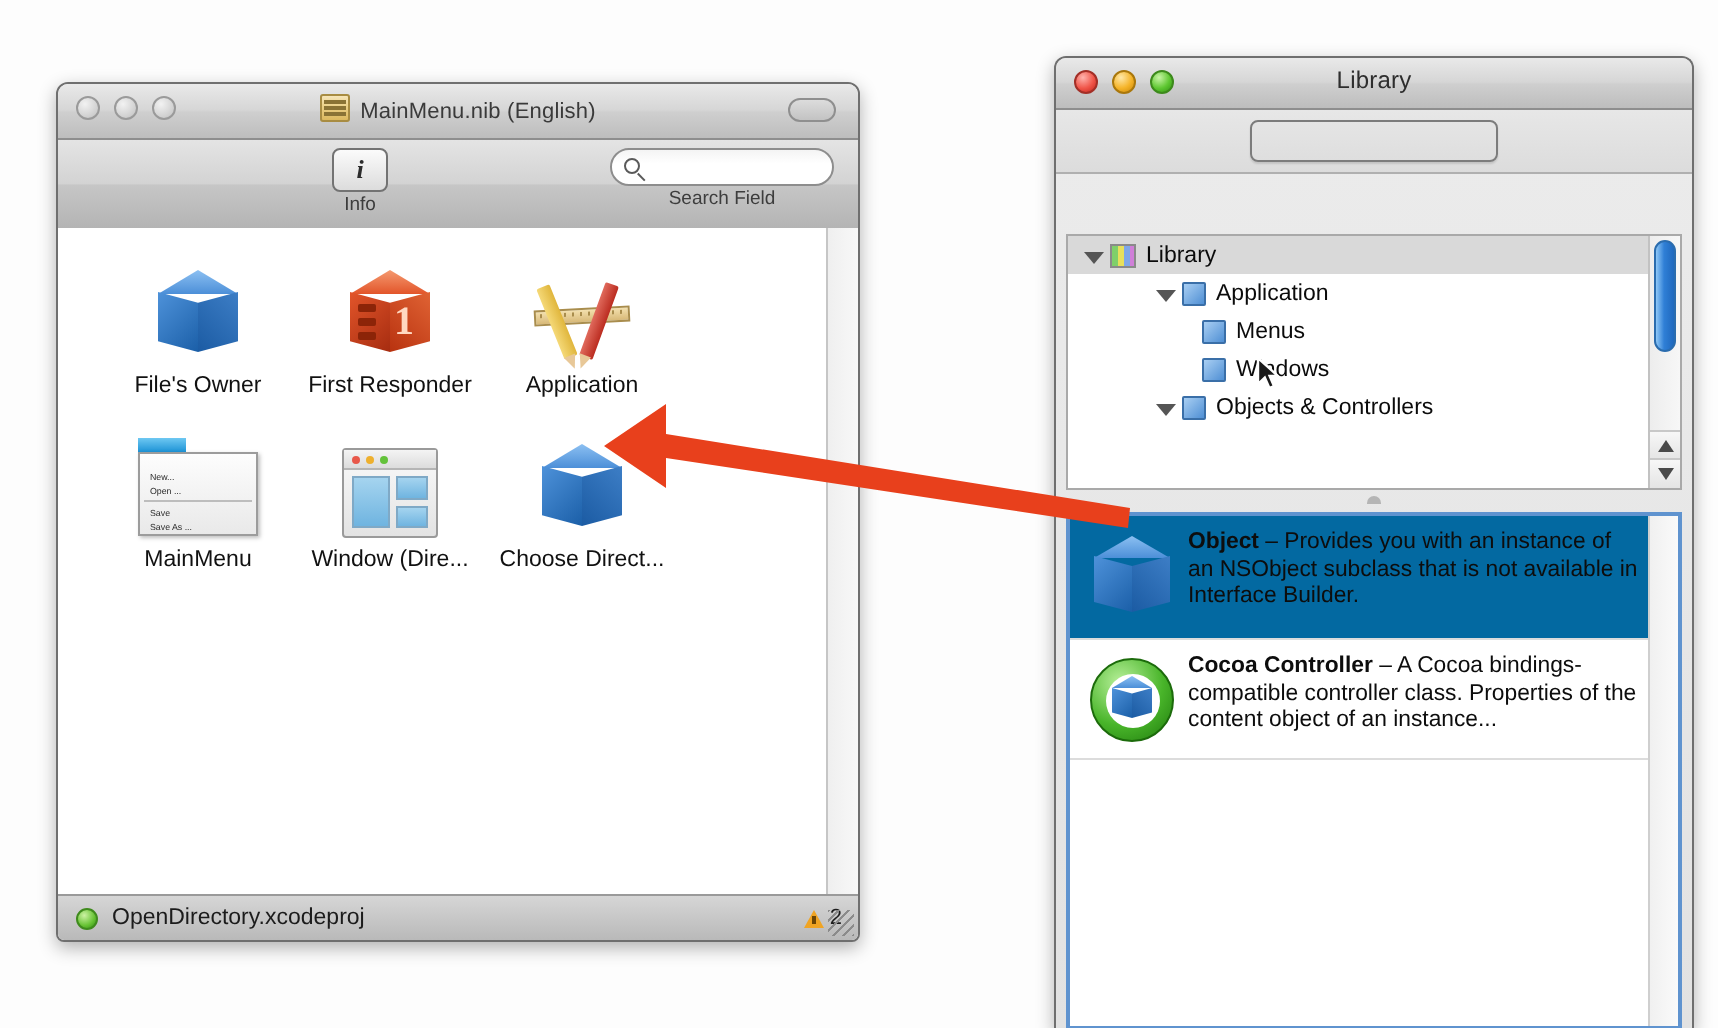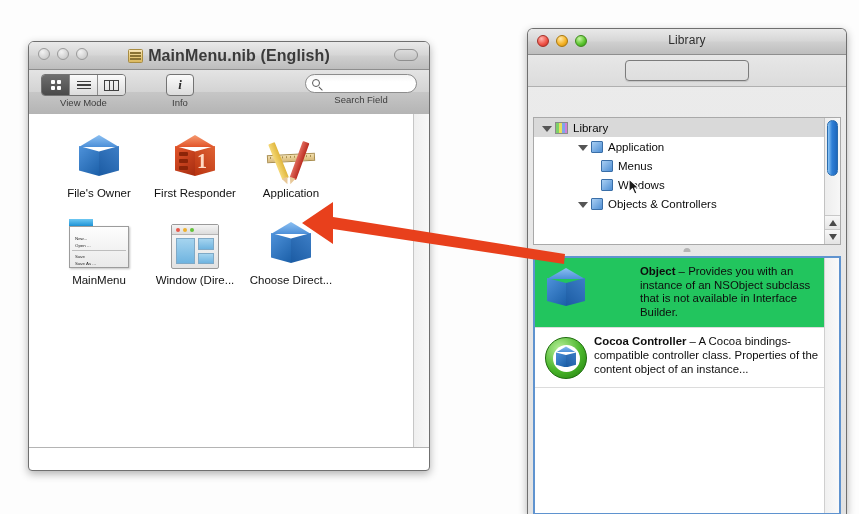--- a/index.html
+++ b/index.html
@@ -30,21 +30,21 @@
           border:1px solid #a9770c;box-sizing:border-box;}
   .lt-grn{background:radial-gradient(circle at 35% 28%,#c9f5a6,#5fc732 55%,#2e9110);
           border:1px solid #3d8a1c;box-sizing:border-box;}
 
   
   #nib-window{left:28px;top:41px;width:400px;height:428px;
     border:1px solid #6f6f6f;
     box-shadow:0 3px 9px rgba(0,0,0,.30);
     background:#fff;}
   #nib-window .titlebar{height:27px;}
-  #nib-window .titlebar .title{top:5px;font-size:16px;color:#3a3a3a;font-weight:bold;}
+  #nib-window .titlebar .title{top:5px;font-size:11px;color:#3a3a3a;}
   .title-doc-icon{
     display:inline-block;width:13px;height:12px;vertical-align:-2px;margin-right:5px;
     background:linear-gradient(to bottom,#f6e5b8 0%,#eacf85 45%,#dcb95f 100%);
     border:1px solid #a88c42;border-radius:1.5px;position:relative;
   }
   .title-doc-icon:after{
     content:"";position:absolute;left:1px;right:1px;top:2px;height:1.5px;
     background:#8a7335;box-shadow:0 3px 0 #8a7335,0 6px 0 #8a7335;
   }
   .tb-pill{position:absolute;right:11px;top:7px;width:24px;height:12px;border-radius:7px;
@@ -231,21 +231,21 @@
   .arr-up{width:0;height:0;border-left:4px solid transparent;border-right:4px solid transparent;border-bottom:6px solid #4a4a4a;}
   .arr-dn{width:0;height:0;border-left:4px solid transparent;border-right:4px solid transparent;border-top:6px solid #4a4a4a;}
 
   .splitter{position:absolute;left:5px;right:5px;top:217px;height:9px;}
   .splitter .dot{position:absolute;left:50%;top:2px;transform:translateX(-50%);
     width:7px;height:4px;border-radius:4px 4px 0 0;background:#b5b5b5;}
 
   .listpane{position:absolute;left:5px;right:5px;top:227px;bottom:0;
     background:#fff;border:2px solid #5f93cf;box-sizing:border-box;overflow:hidden;}
   .lrow{display:flex;padding:7px 6px 8px 7px;border-bottom:1px solid #dcdcdc;}
-  .lrow.sel{background:#22c55e;gap:46px;}
+  .lrow.sel{background:#0369a1;}
   .lrow .ico{width:48px;flex:0 0 48px;display:flex;align-items:flex-start;justify-content:center;padding-top:2px;}
   .lrow .txt{font-size:11.4px;line-height:13.6px;color:#0d0d0d;padding-left:4px;padding-right:12px;}
   .lrow .txt b{font-weight:bold;}
   .green-ring{width:42px;height:42px;border-radius:50%;position:relative;
     background:radial-gradient(circle at 35% 28%,#b8f09a,#49b52a 55%,#1e7a0c);
     border:1px solid #1c6b0b;box-sizing:border-box;
     display:flex;align-items:center;justify-content:center;}
   .green-ring .hole{width:27px;height:27px;border-radius:50%;background:#fff;
     display:flex;align-items:center;justify-content:center;overflow:hidden;}
   .list-sb{position:absolute;right:0;top:0;bottom:0;width:14px;
@@ -265,47 +265,20 @@
       <div class="lt lt-off"></div>
       <div class="lt lt-off"></div>
     </div>
     <div class="title">
       <span class="title-doc-icon"></span><span>MainMenu.nib (English)</span>
     </div>
     <div class="tb-pill"></div>
   </div>
 
   <div class="toolbar">
-    <div class="tb-group" style="left:12px;">
-      <div class="seg">
-        <div class="on">
-          <span class="ic-grid">
-              <i></i>
-              <i></i>
-              <i></i>
-              <i></i>
-            </span>
-        </div>
-        <div>
-          <span class="ic-list">
-              <i></i>
-              <i></i>
-              <i></i>
-            </span>
-        </div>
-        <div>
-          <span class="ic-col">
-              <i></i>
-              <i></i>
-              <i></i>
-            </span>
-        </div>
-      </div>
-      <div class="tb-label">View Mode</div>
-    </div>
 
     <div class="tb-group" style="left:124px;width:54px;">
       <div class="btn-round">
         <span>i</span>
       </div>
       <div class="tb-label">Info</div>
     </div>
 
     <div class="tb-group" style="right:12px;">
       <div class="searchfield">
@@ -394,20 +367,29 @@
               <span class="rt"></span>
             </span>
         </div>
         <div class="cap">Choose Direct...</div>
       </div>
 
     </div>
     <div class="vscroll"></div>
   </div>
 
+  <div class="statusbar">
+    <span class="led"></span>
+    <span class="sname">OpenDirectory.xcodeproj</span>
+    <span class="warn">
+      <span class="tri"></span>
+      <span class="wcount">2</span>
+    </span>
+    <span class="grip"></span>
+  </div>
 </div>
 
 <div class="win" id="library-window">
 
   <div class="titlebar">
     <div class="lights">
       <div class="lt lt-red"></div>
       <div class="lt lt-yel"></div>
       <div class="lt lt-grn"></div>
     </div>

